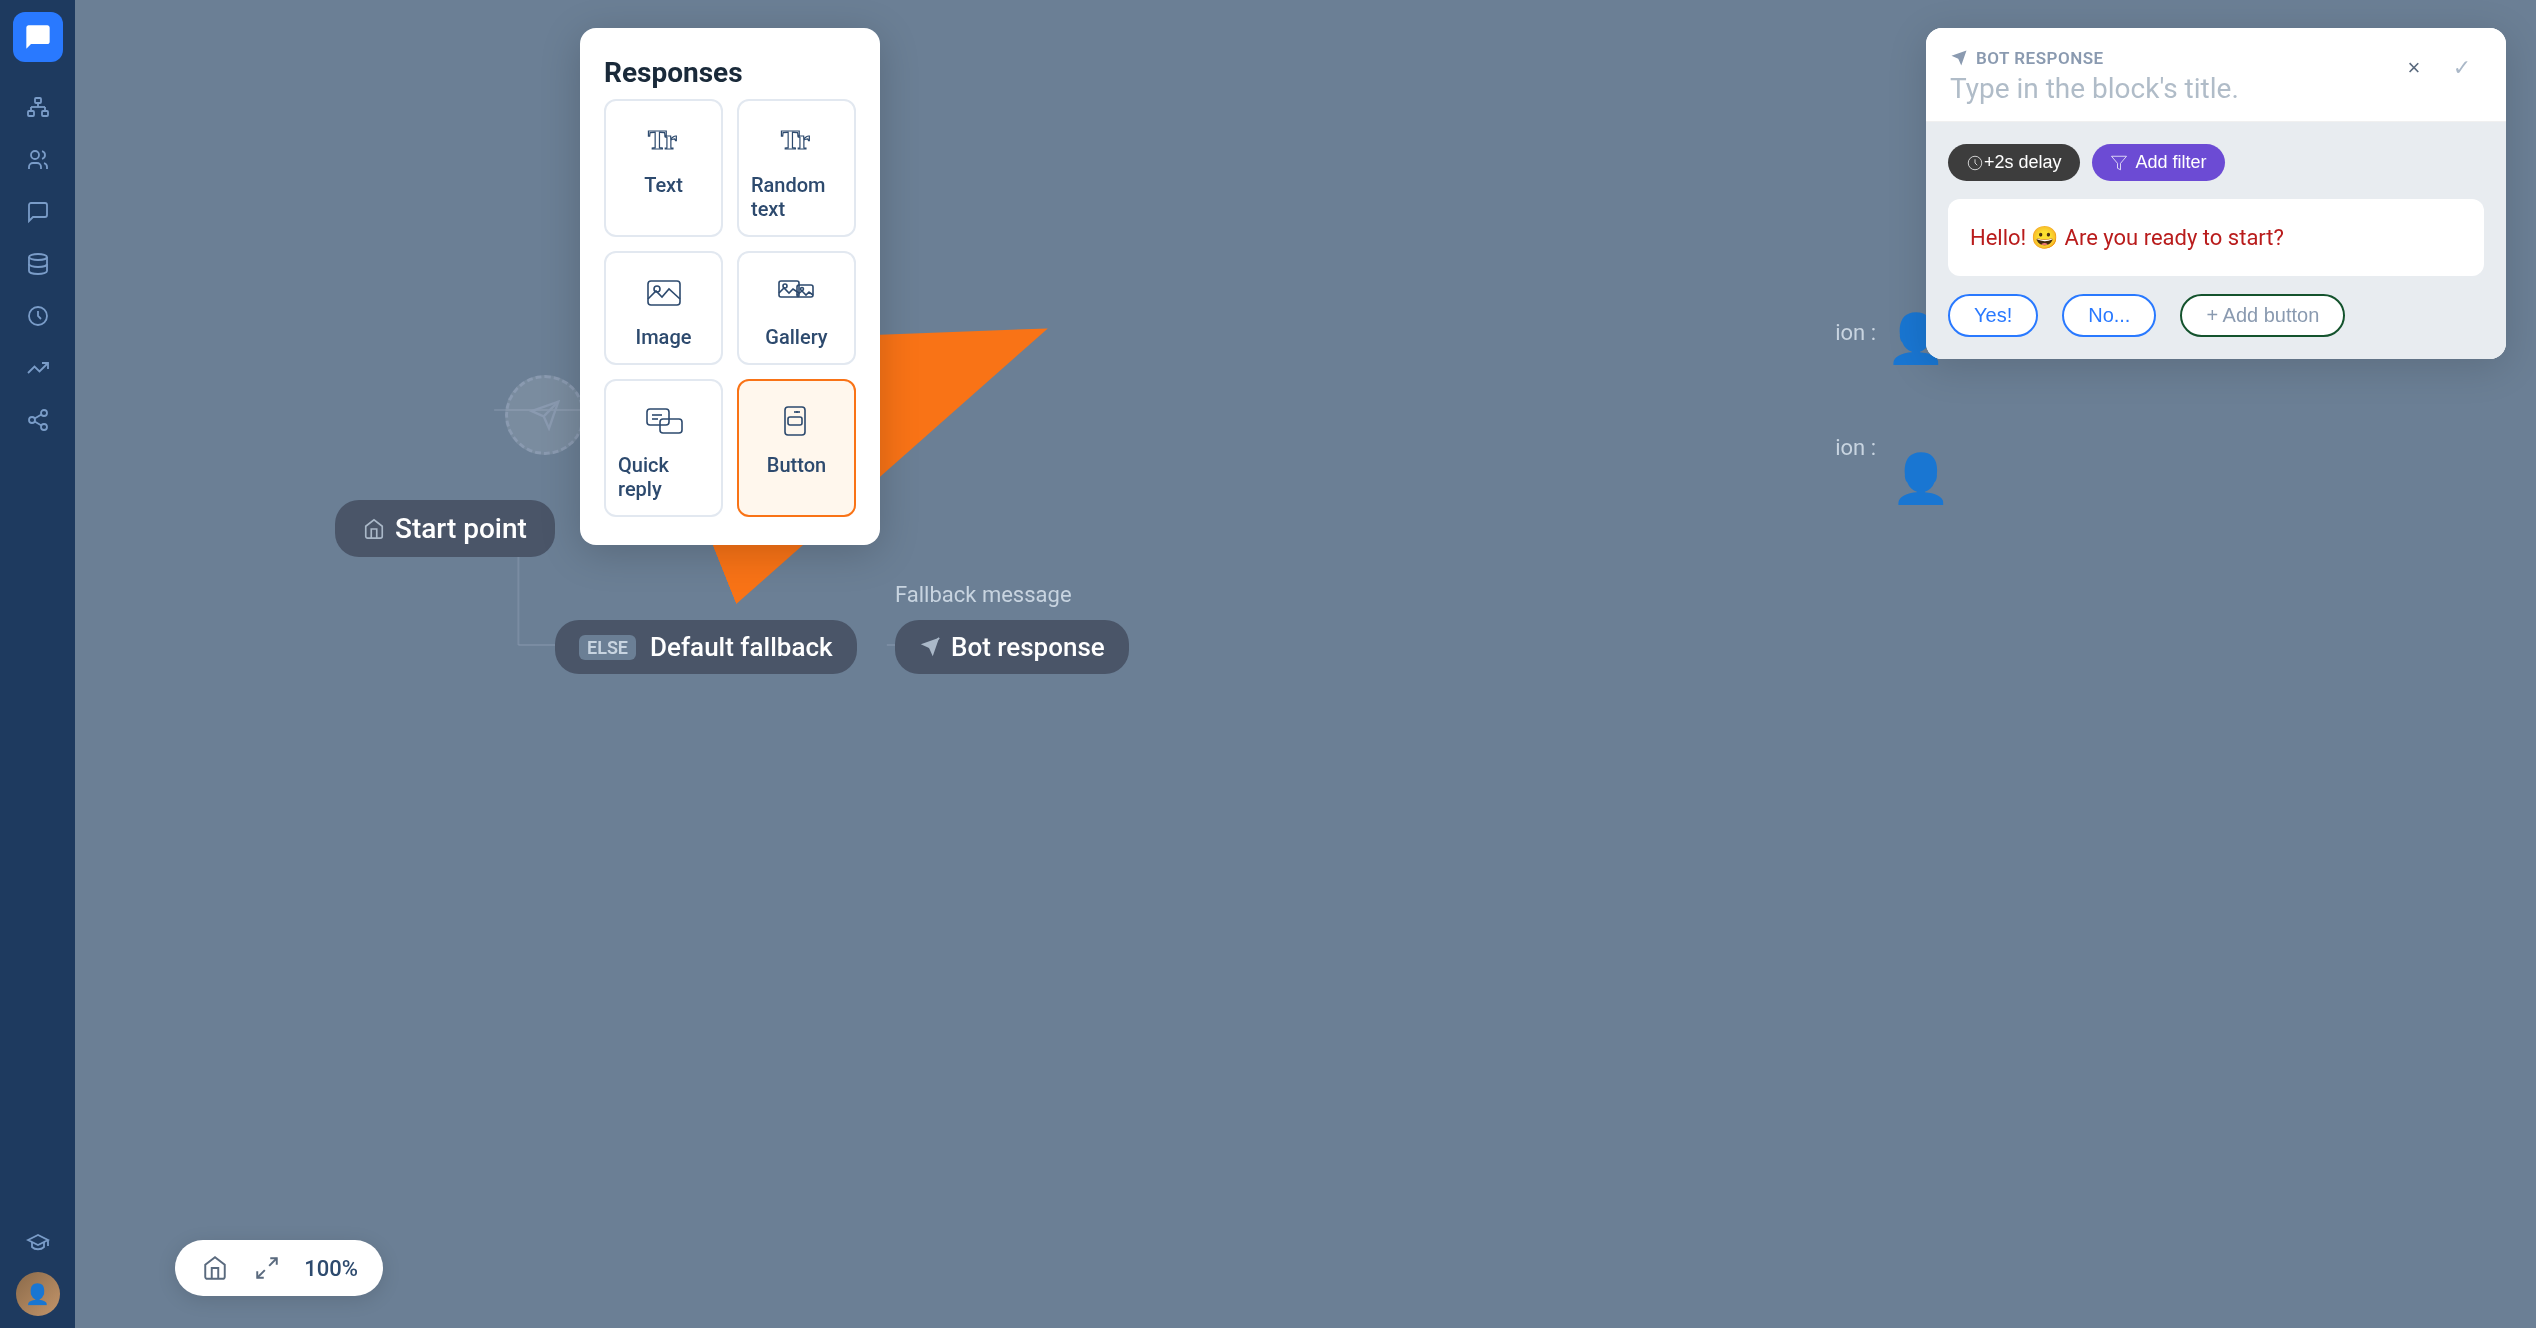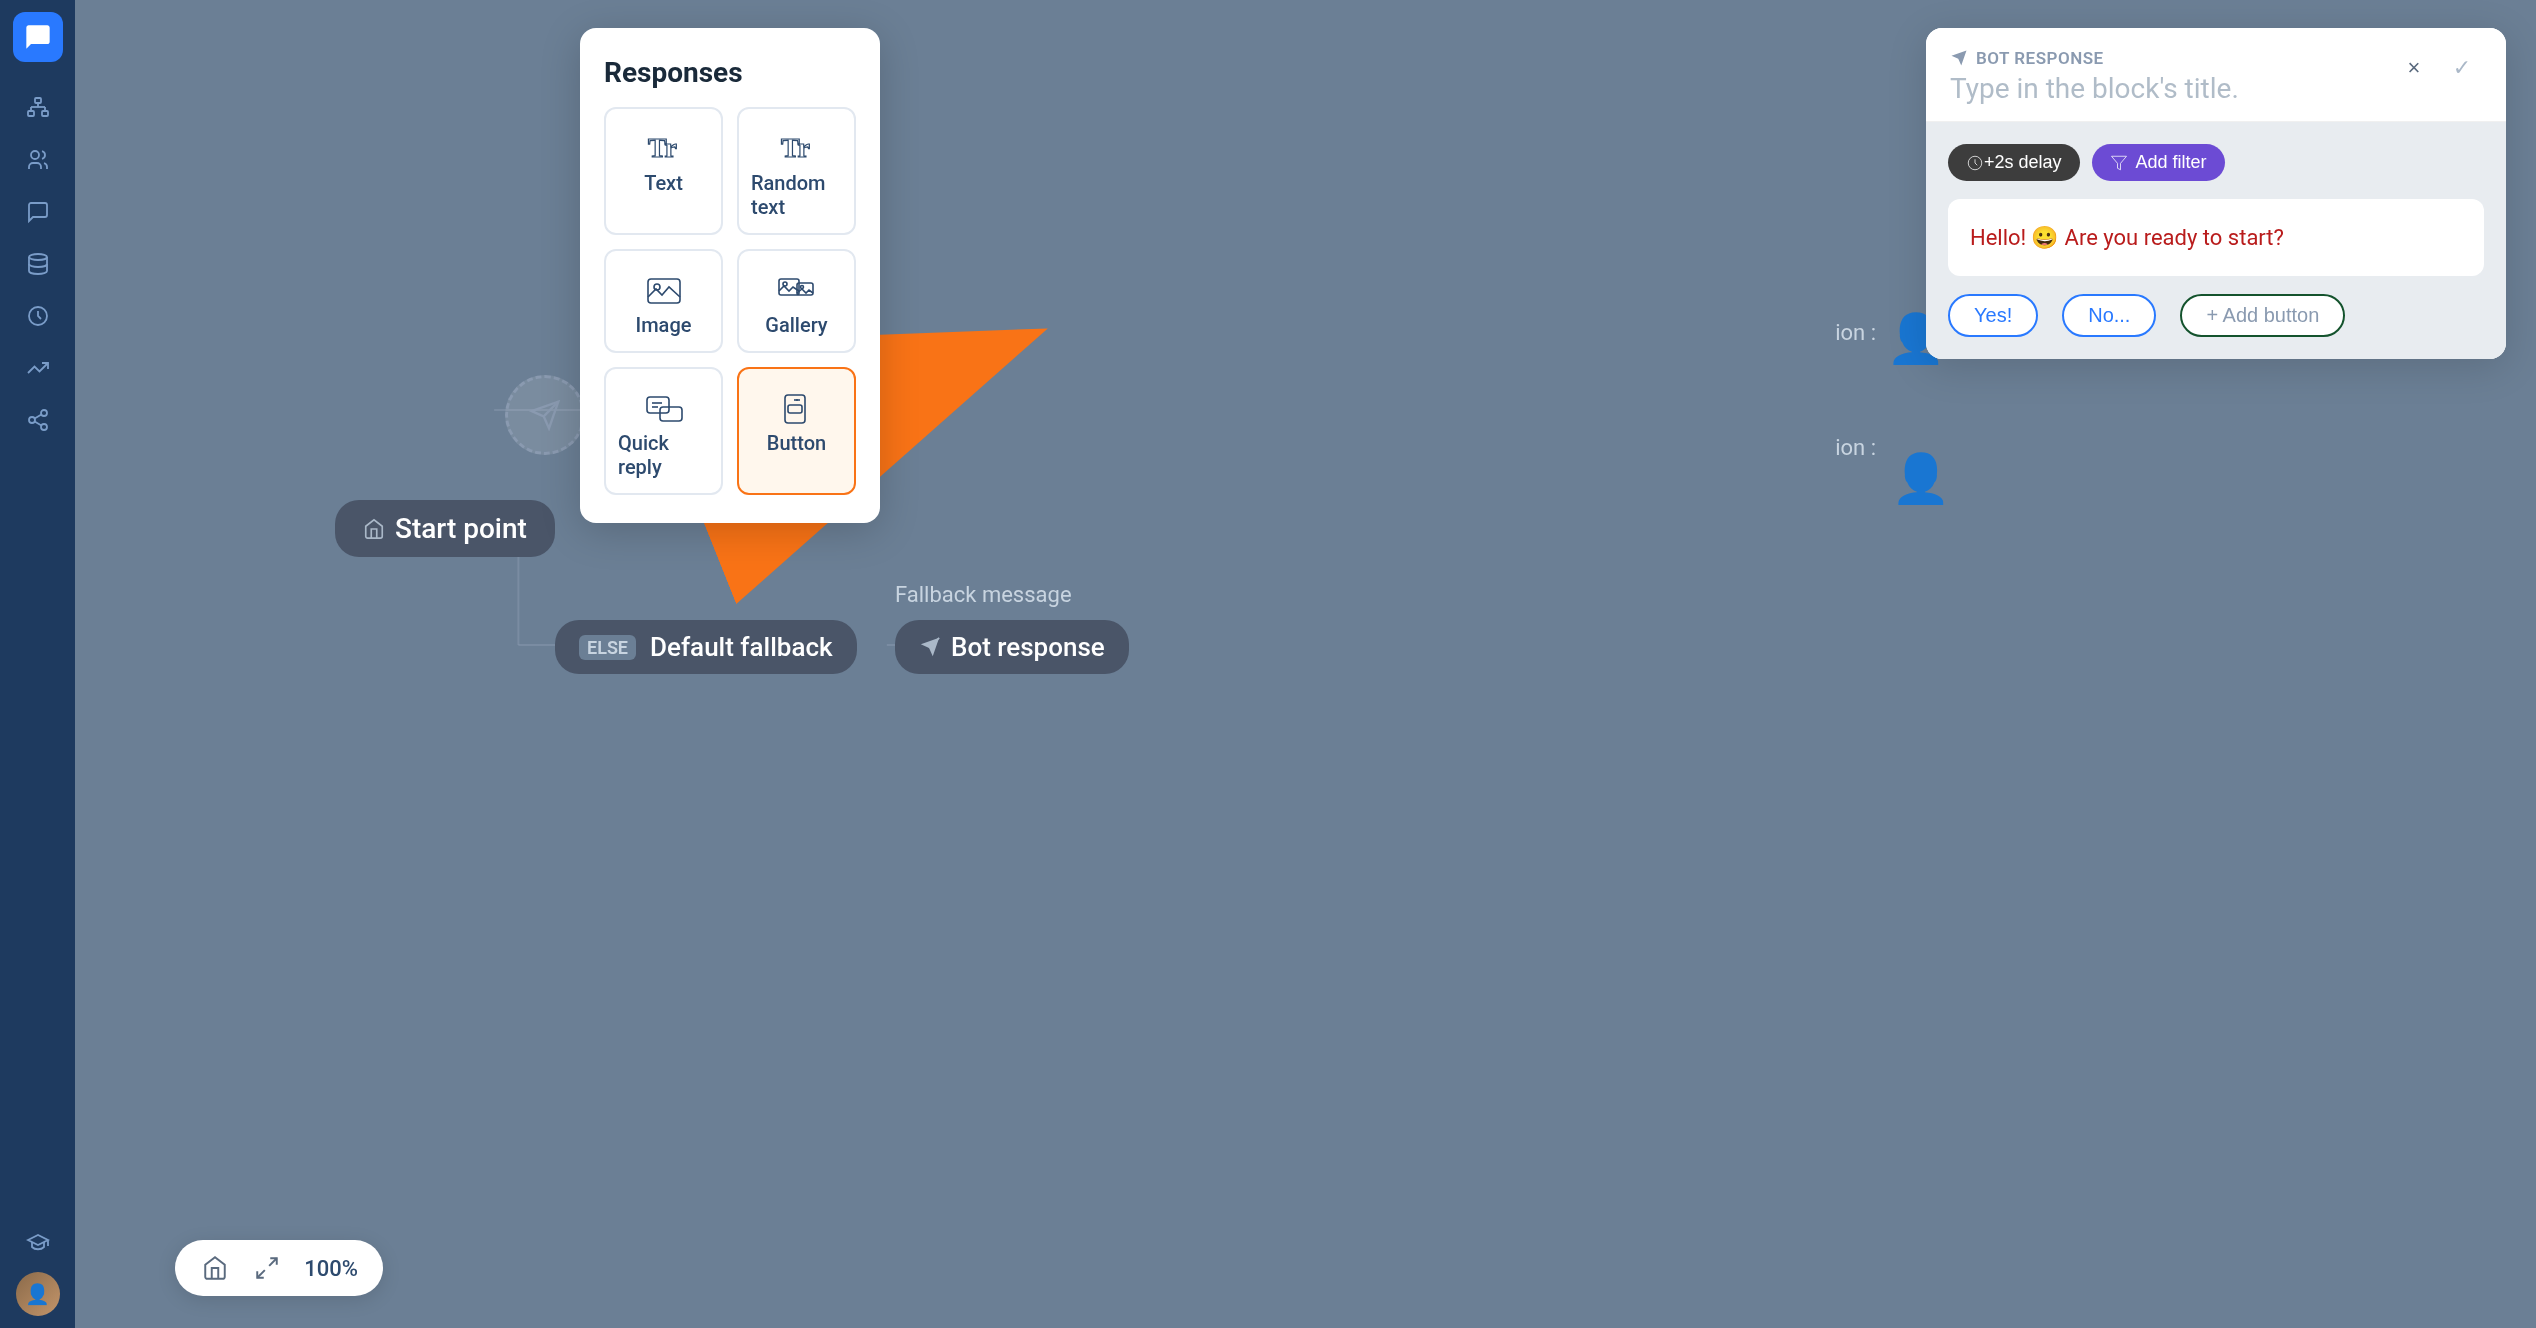--- a/index.html
+++ b/index.html
@@ -149,35 +149,35 @@
       background: white;
       border-radius: 16px;
       padding: 28px 24px;
       box-shadow: 0 8px 40px rgba(0,0,0,0.18);
       z-index: 100;
     }
     .responses-title {
       font-size: 28px;
       font-weight: 700;
       color: #1a2a3a;
-      margin-bottom: 18px;
+      margin-bottom: 10px;
     }
     .responses-grid {
       display: grid;
       grid-template-columns: 1fr 1fr;
       gap: 14px;
     }
     .response-item {
       border: 2px solid #e2e8f0;
       border-radius: 12px;
       padding: 18px 12px 14px;
       display: flex;
       flex-direction: column;
       align-items: center;
-      gap: 0;
+      gap: 10px;
       cursor: pointer;
       background: white;
       transition: background 0.15s;
     }
     .response-item.active {
       border-color: #f97316;
       background: #fff7ed;
     }
     .response-item svg { width: 44px; height: 44px; stroke: #2d4a6e; fill: none; stroke-width: 1.6; }
     .response-item-label {

